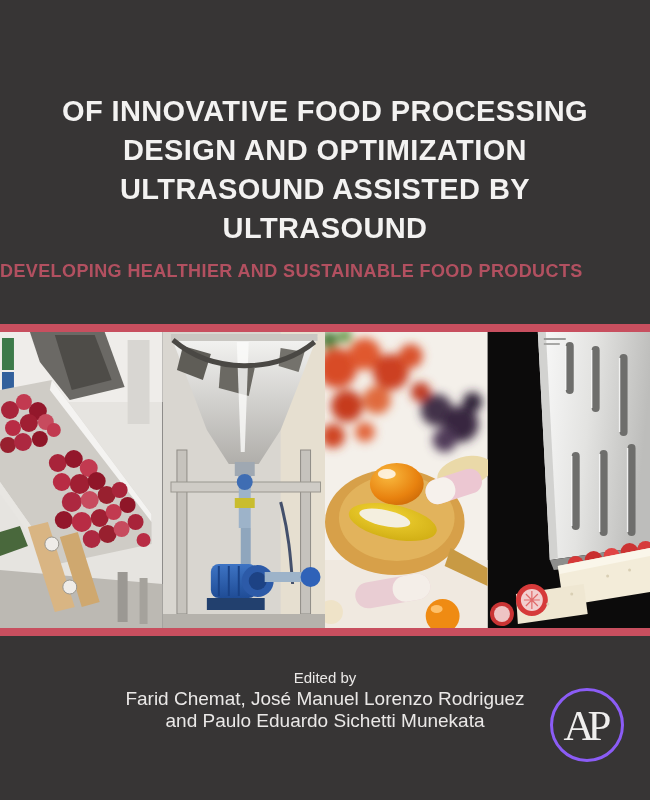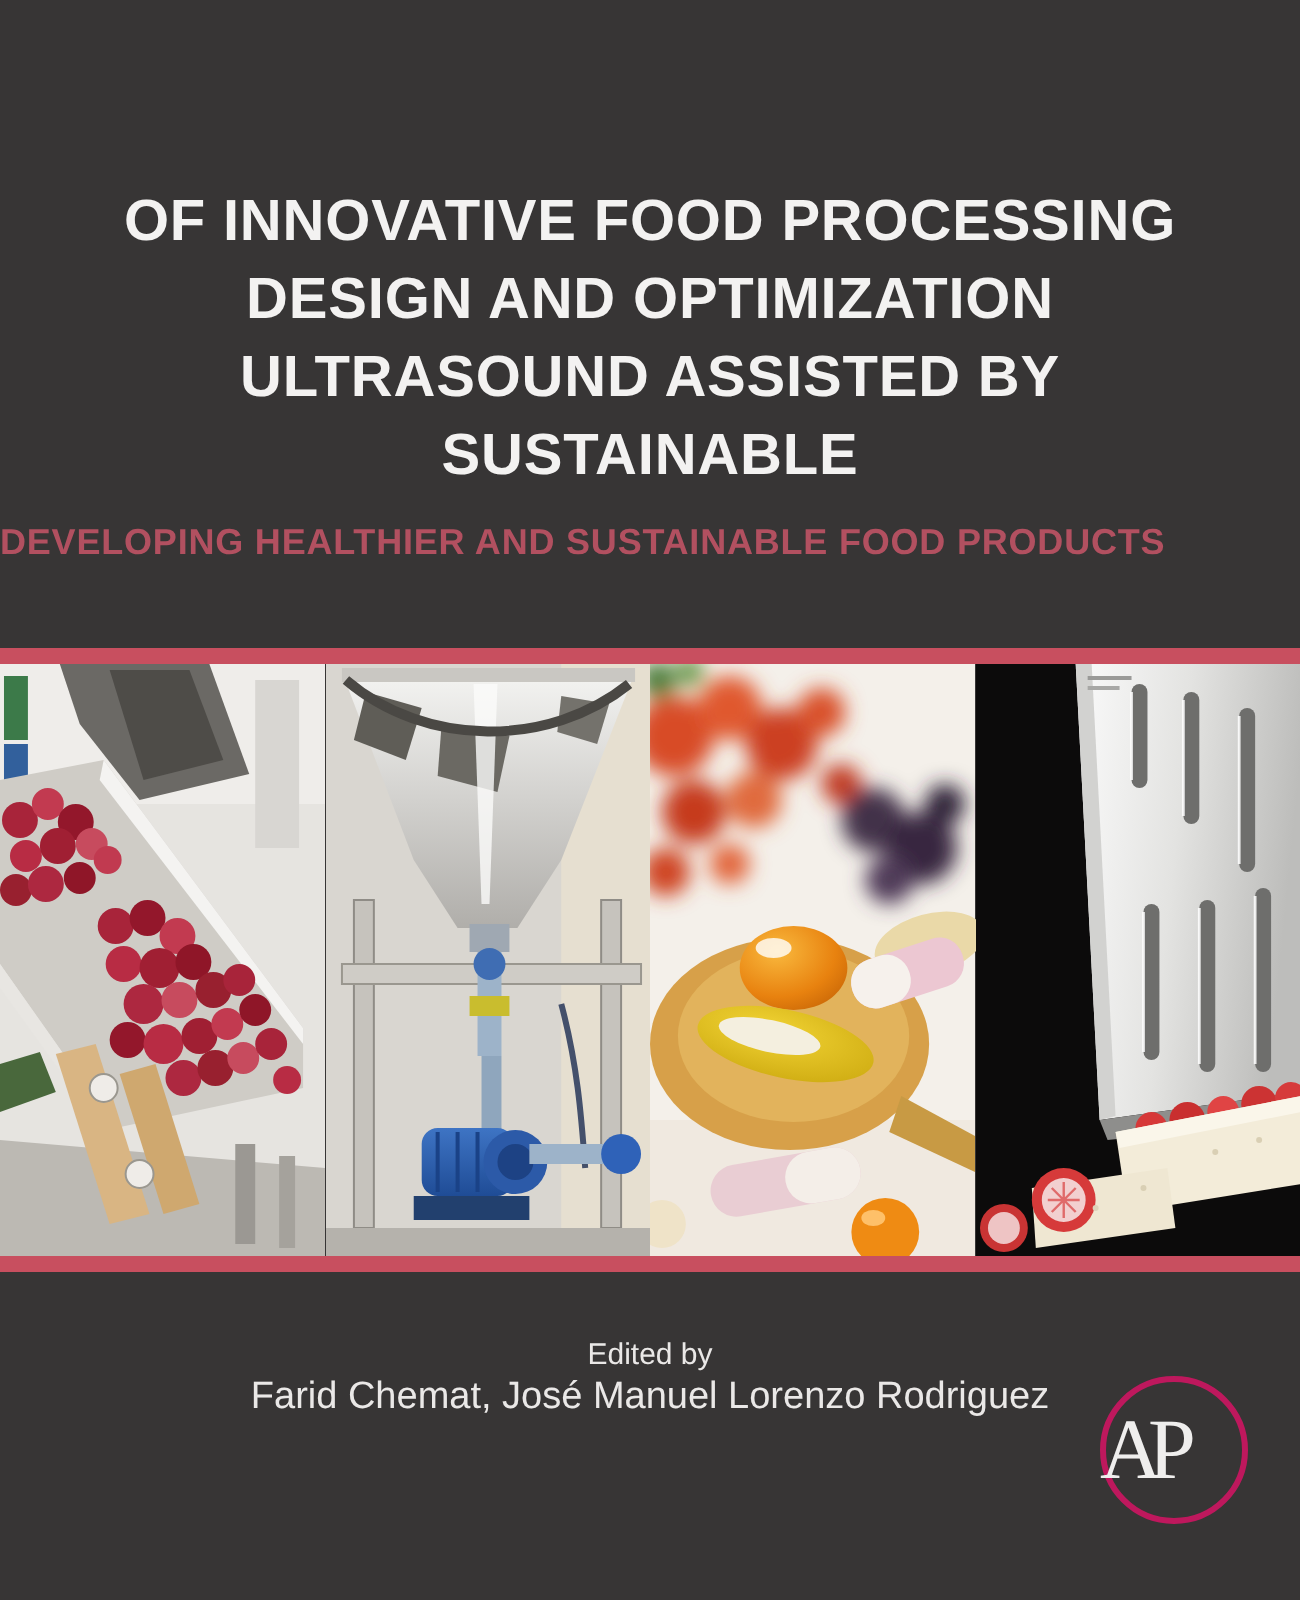--- a/index.html
+++ b/index.html
@@ -47,41 +47,41 @@
   .panel svg{display:block;width:100%;height:100%;}
   .editors-block{
     position:absolute;top:668px;left:0;right:0;
     text-align:center;color:var(--text-light);
   }
   .edited-by{font-size:15px;line-height:20px;}
   .editor-line{font-size:19px;line-height:22px;}
   .ap-logo{
     position:absolute;left:550px;top:688px;
     width:74px;height:74px;
-    border:3px solid #be185d;border-radius:50%;
-    display:flex;align-items:center;justify-content:flex-start;
+    border:3px solid #8b5cf6;border-radius:50%;
+    display:flex;align-items:center;justify-content:center;
   }
   .ap-mono{
     font-family:"Liberation Serif",serif;
     font-size:43px;color:#efeeed;
     letter-spacing:-7px;
     transform:translateX(-3px);
     line-height:1;
   }
 </style>
 </head>
 <body>
 
 <div class="cover">
 
   <div class="title-block">
     <div>OF INNOVATIVE FOOD PROCESSING</div>
     <div>DESIGN AND OPTIMIZATION</div>
     <div>ULTRASOUND ASSISTED BY</div>
-    <div>SUSTAINABLE</div>
+    <div>ULTRASOUND</div>
   </div>
 
   <div class="subtitle">DEVELOPING HEALTHIER AND SUSTAINABLE FOOD PRODUCTS</div>
 
   <div class="accent-bar bar-top"></div>
 
   <div class="photo-strip">
 
     <div class="panel">
       <svg viewBox="0 0 163 296" preserveAspectRatio="none">
@@ -306,19 +306,20 @@
         </g>
       </svg>
     </div>
   </div>
 
   <div class="accent-bar bar-bottom"></div>
 
   <div class="editors-block">
     <div class="edited-by">Edited by</div>
     <div class="editor-line">Farid Chemat, José Manuel Lorenzo Rodriguez</div>
+    <div class="editor-line">and Paulo Eduardo Sichetti Munekata</div>
   </div>
 
   <div class="ap-logo">
     <span class="ap-mono">AP</span>
   </div>
 
 </div>
 
 </body></html>

